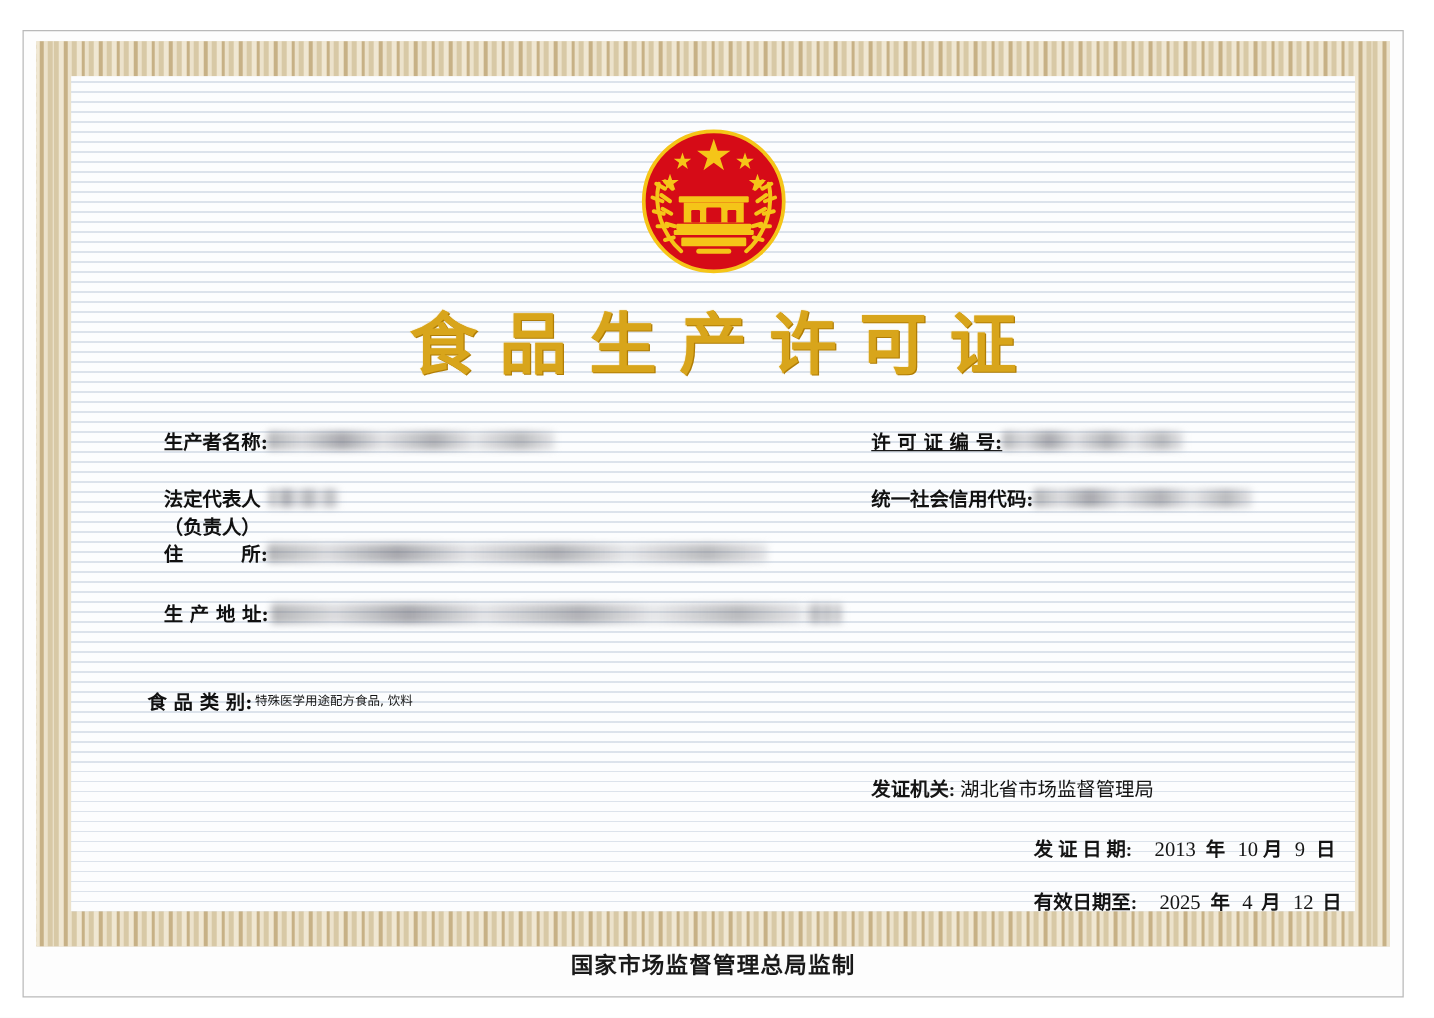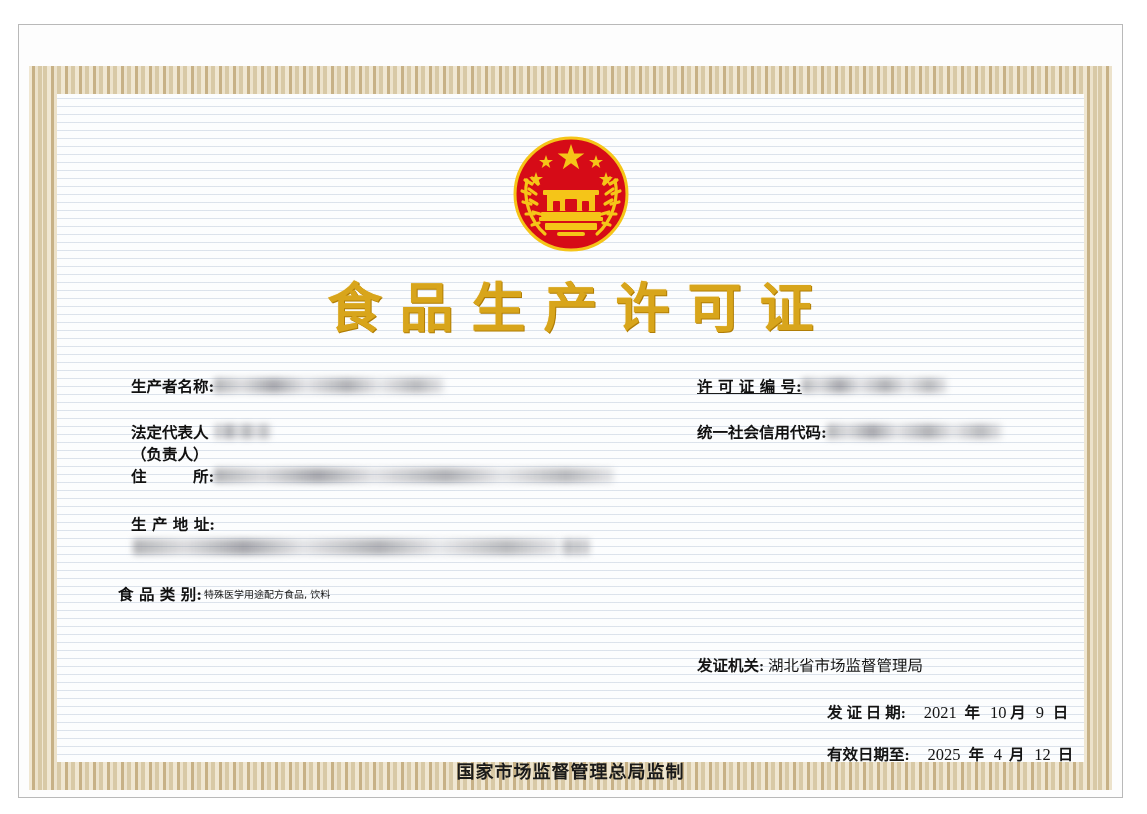--- a/index.html
+++ b/index.html
@@ -49,21 +49,20 @@
         #d8c9a6 0px, #d8c9a6 4px,
         #f0e7d2 4px, #f0e7d2 8px,
         #c7b186 8px, #c7b186 11px,
         #ece2cb 11px, #ece2cb 14px),
       repeating-linear-gradient(0deg,
         #d8c9a6 0px, #d8c9a6 4px,
         #f0e7d2 4px, #f0e7d2 8px,
         #c7b186 8px, #c7b186 11px,
         #ece2cb 11px, #ece2cb 14px);
     background-clip: border-box;
-    margin-top: 33px;
   }
 
   
   .cert-inner {
     position: absolute;
     left: 14px;
     top: 14px;
     right: 14px;
     bottom: 14px;
     background-color: #eef2f7;
@@ -262,21 +261,21 @@
           </div>
           <div class="field-row" style="left:74px; top:92px;">
             <span class="fl">（负责人）</span>
           </div>
 
           <div class="field-row" style="left:74px; top:114px; width:540px;">
             <span class="fl">住　　　所:</span>
             <span class="redacted" style="width:400px;"></span>
           </div>
 
-          <div class="field-row" style="left:74px; top:162px; width:545px;flex-direction:column;">
+          <div class="field-row" style="left:74px; top:162px; width:545px;">
             <span class="fl">生 产 地 址:</span>
             <span class="redline-wrap" style="margin-left:2px;">
               <span class="redacted tall" style="width:425px;"></span>
               <span class="redacted tall" style="width:28px;"></span>
             </span>
           </div>
 
           <div class="field-row" style="left:61px; top:232px; width:560px;">
             <span class="fl">食 品 类 别:</span>
             <span class="fv">特殊医学用途配方食品, 饮料</span>
@@ -292,21 +291,21 @@
             <span class="redacted" style="width:175px;"></span>
           </div>
 
           <div class="issue-row" style="left:640px; top:303px;">
             <span class="issue-label">发证机关:</span>
             <span class="issue-value">湖北省市场监督管理局</span>
           </div>
 
           <div class="issue-row" style="left:770px; top:350px;">
             <span class="issue-label">发 证 日 期:</span>
-            <span class="num" style="margin-left:14px;">2021</span>
+            <span class="num" style="margin-left:14px;">2013</span>
             <span class="issue-label" style="margin-left:4px;">年</span>
             <span class="num" style="margin-left:6px;">10</span>
             <span class="issue-label">月</span>
             <span class="num" style="margin-left:6px;">9</span>
             <span class="issue-label" style="margin-left:5px;">日</span>
           </div>
 
           <div class="issue-row" style="left:770px; top:392px;">
             <span class="issue-label">有效日期至:</span>
             <span class="num" style="margin-left:14px;">2025</span>

